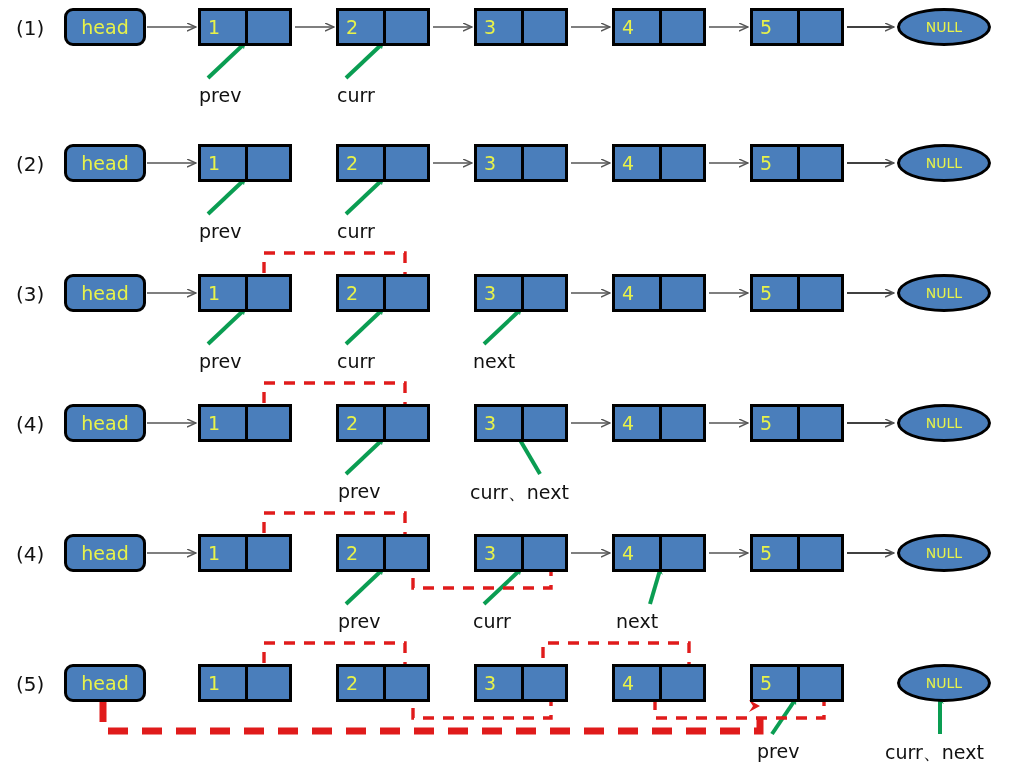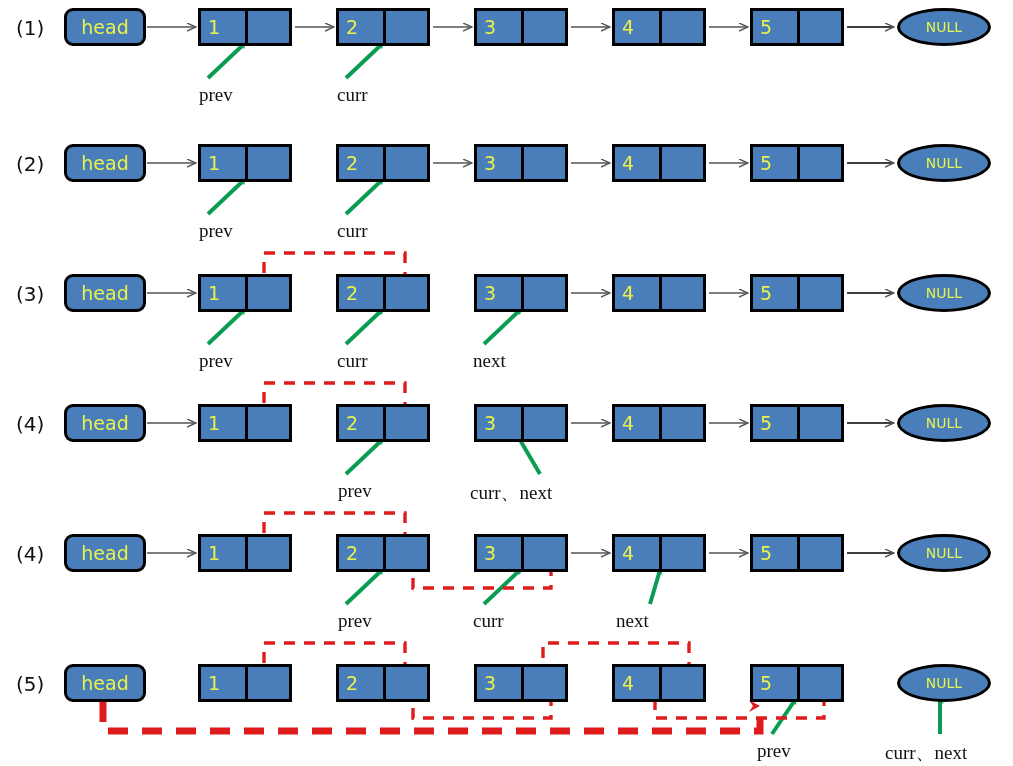--- a/index.html
+++ b/index.html
@@ -68,21 +68,20 @@
     color:#111;
     white-space:nowrap;
   }
 
   
   .ptrlabel{
     position:absolute;
     font-size:19px;
     color:#111;
     white-space:nowrap;
-    font-family:Liberation Serif, serif;
   }
 </style>
 </head>
 <body>
 
 <div id="stage">
 
   <svg id="svg" viewBox="0 0 1013 766" xmlns="http://www.w3.org/2000/svg">
     <defs>
       <marker id="ah-grey" markerWidth="10" markerHeight="10" refX="9" refY="4" orient="auto" markerUnits="userSpaceOnUse">

